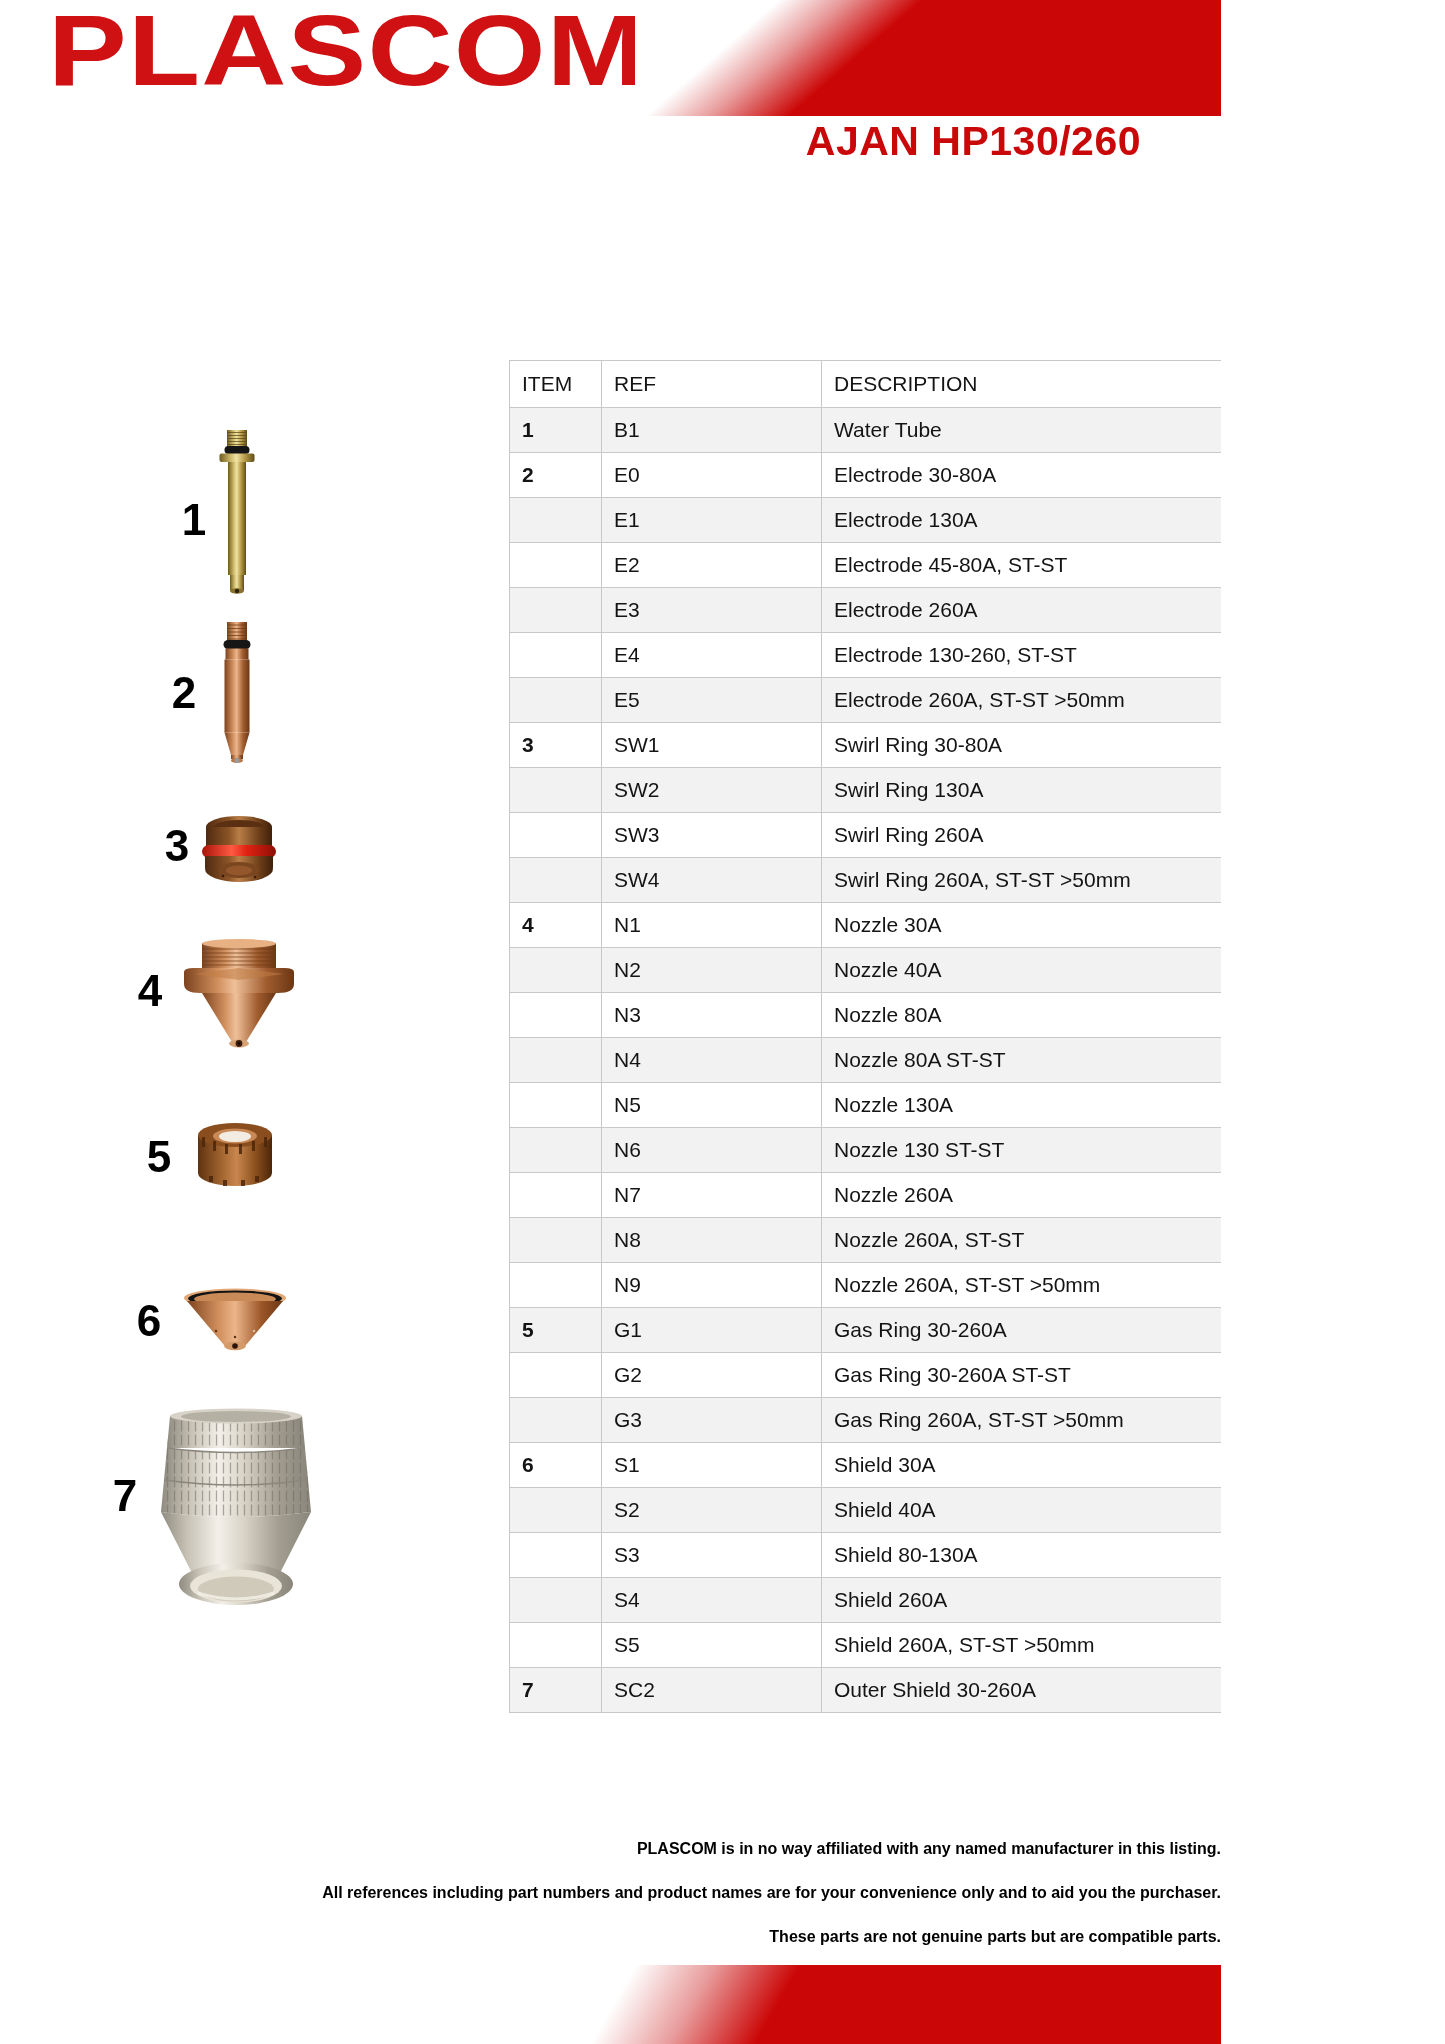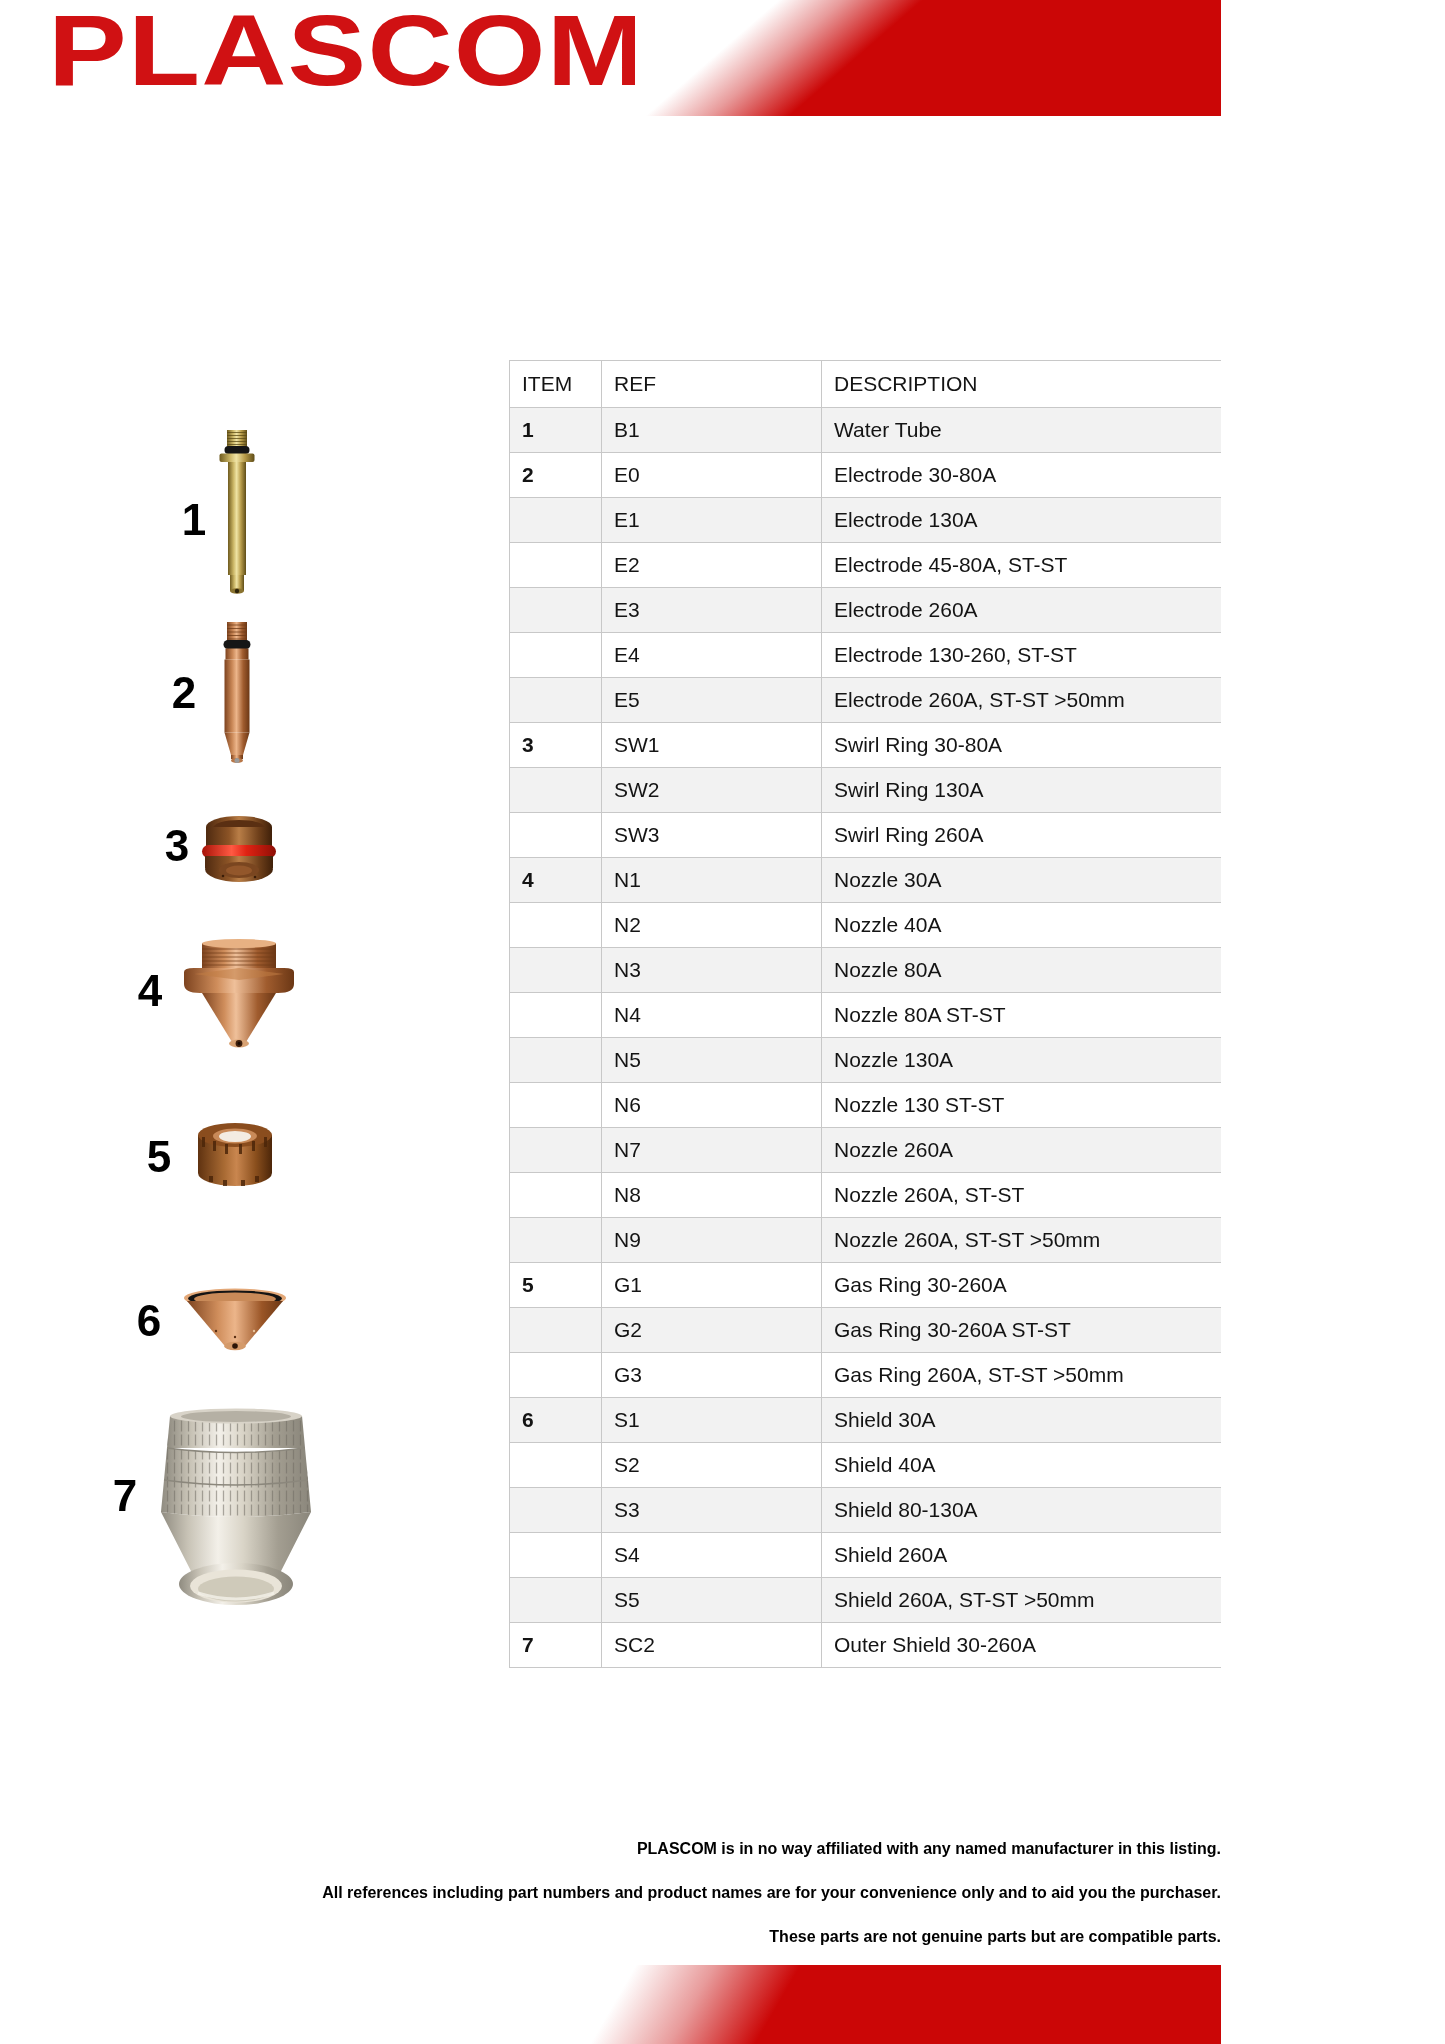--- a/index.html
+++ b/index.html
@@ -41,20 +41,21 @@
   .band-bottom{position:absolute;top:1965px;left:550px;right:0;height:79px;
         background:linear-gradient(120deg,#ffffff 0%,#ffffff 12%,#e89b9b 23%,#cb0606 35%,#cb0606 100%);}
 </style>
 </head>
 <body>
 
 <div class="page">
 
   <div class="logo">PLASCOM</div>
   <div class="band-top"></div>
+  <div class="model-title">AJAN HP130/260</div>
 
   <div class="figure f1">
     <svg width="48" height="166" viewBox="0 0 48 166">
       <defs>
         <linearGradient id="gBrass" x1="0" y1="0" x2="1" y2="0">
           <stop offset="0" stop-color="#6e5a1e"></stop>
             <stop offset="0.3" stop-color="#cab565"></stop>
           <stop offset="0.48" stop-color="#efe3a4"></stop>
             <stop offset="0.72" stop-color="#b89c4a"></stop>
           <stop offset="1" stop-color="#5f4d18"></stop>
@@ -330,20 +331,25 @@
       <td class="c-ref">SW2</td>
       <td class="c-desc">Swirl Ring 130A</td>
     </tr>
 
     <tr>
       <td class="c-item"></td>
       <td class="c-ref">SW3</td>
       <td class="c-desc">Swirl Ring 260A</td>
     </tr>
 
+    <tr>
+      <td class="c-item"></td>
+      <td class="c-ref">SW4</td>
+      <td class="c-desc">Swirl Ring 260A, ST-ST &gt;50mm</td>
+    </tr>
 
     <tr>
       <td class="c-item">4</td>
       <td class="c-ref">N1</td>
       <td class="c-desc">Nozzle 30A</td>
     </tr>
 
     <tr>
       <td class="c-item"></td>
       <td class="c-ref">N2</td>

